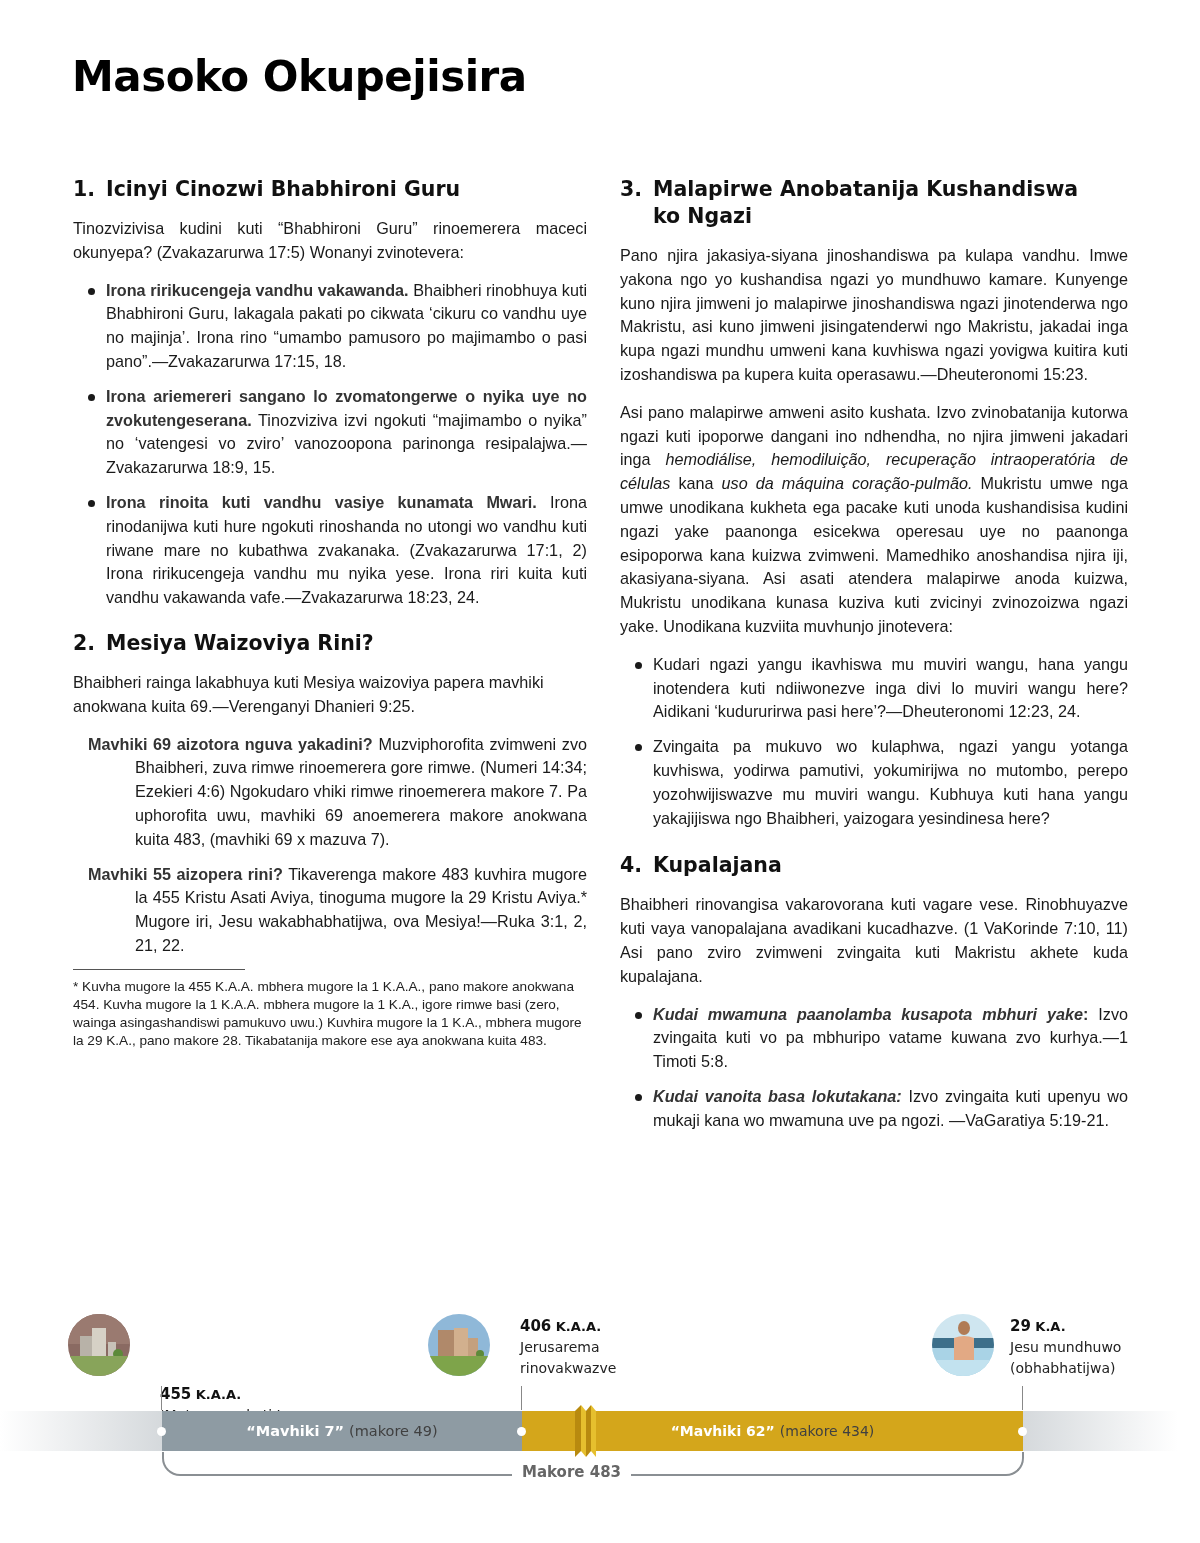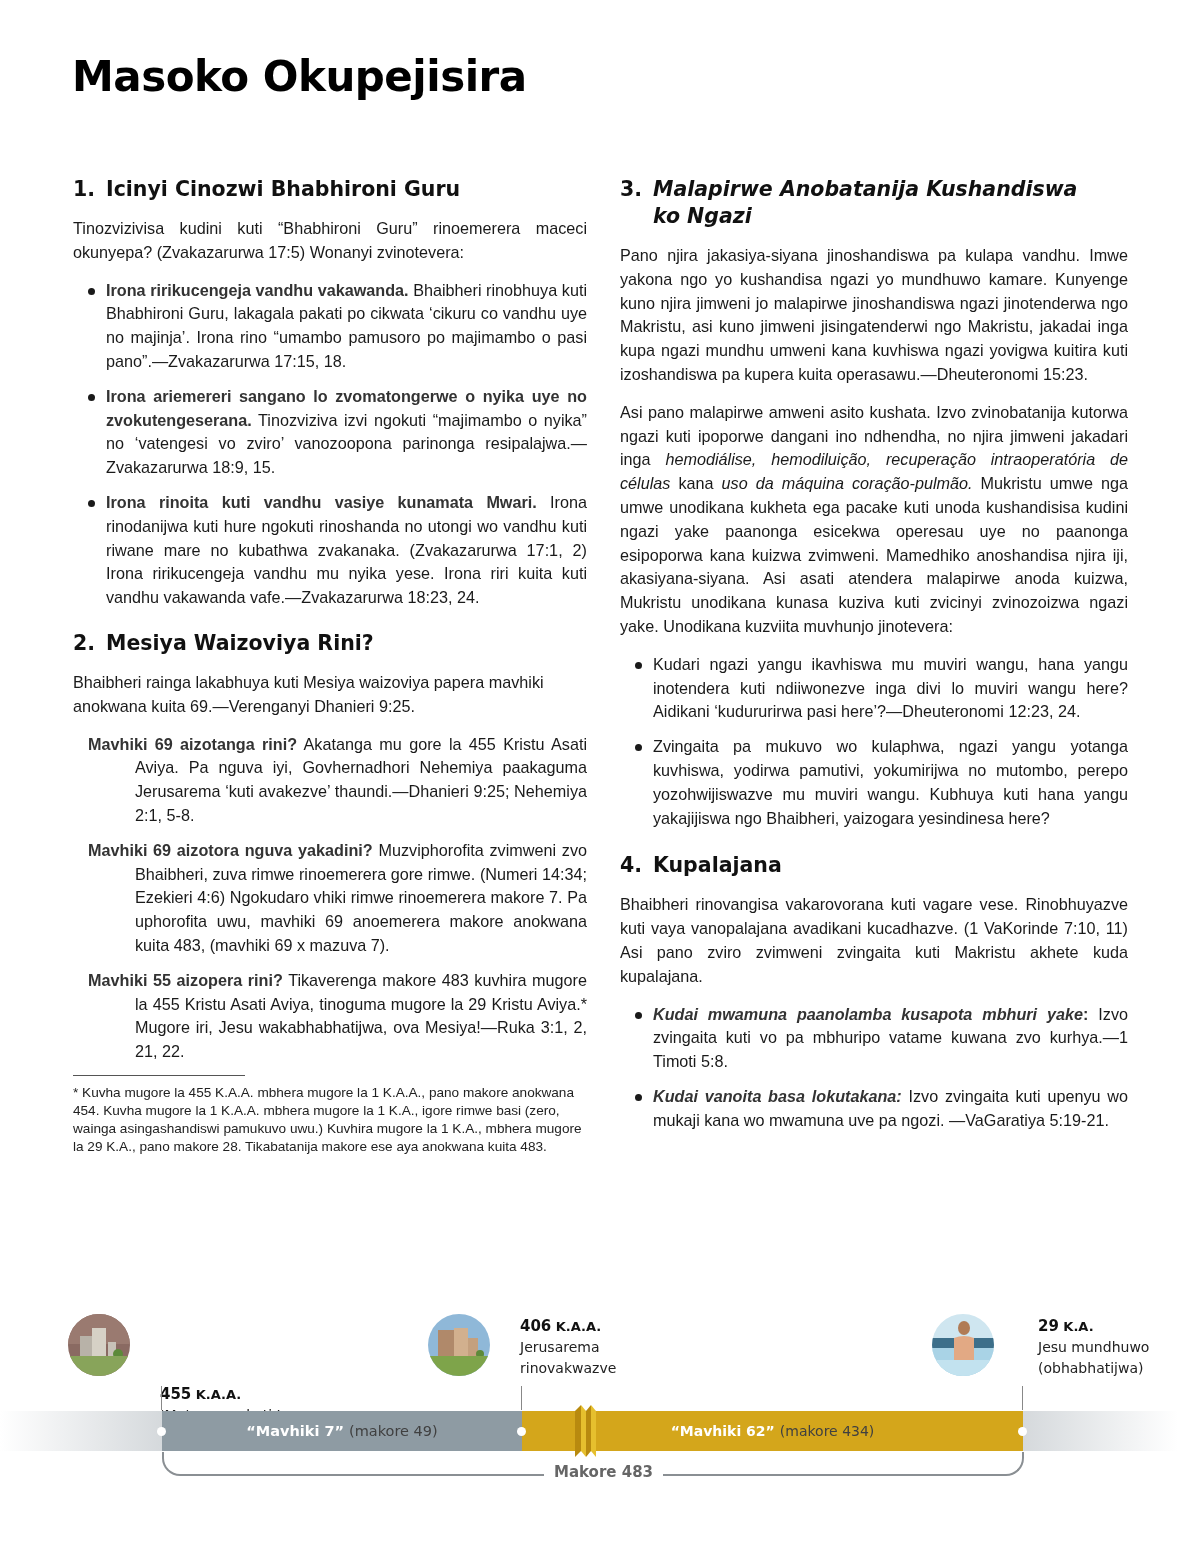--- a/index.html
+++ b/index.html
@@ -71,21 +71,21 @@
     font-family: "DejaVu Sans", sans-serif; font-size: 14px;
   }
   .bar-grey .strong, .bar-gold .strong { font-weight: bold; margin-right: 5px; }
   .bar-grey .light, .bar-gold .light { color: #404040; }
   .dot { position: absolute; width: 9px; height: 9px; border-radius: 50%; background: #fff; top: 1427px; }
   .brace {
     position: absolute; left: 162px; top: 1452px; width: 862px; height: 24px;
     border: 2px solid #8a8f93; border-top: none; border-radius: 0 0 18px 18px;
   }
   .brace-label {
-    position: absolute; left: 544px; top: 1463px; padding: 0 10px; background: #fff;
+    position: absolute; left: 512px; top: 1463px; padding: 0 10px; background: #fff;
     font-family: "DejaVu Sans", sans-serif; font-weight: bold; font-size: 15px; color: #666;
   }
   .break-mark { position: absolute; left: 571px; top: 1405px; }
 </style>
 </head>
 <body>
 
 <h1 class="page-title">Masoko Okupejisira</h1>
 
 <div class="col col-left">
@@ -102,34 +102,33 @@
       <li><span class="b">Irona rinoita kuti vandhu vasiye kunamata Mwari.</span><span> Irona rinodanijwa kuti hure ngokuti rinoshanda no utongi wo vandhu kuti riwane mare no kubathwa zvakanaka. (Zvakazarurwa 17:1, 2) Irona ririkucengeja vandhu mu nyika yese. Irona riri kuita kuti vandhu vakawanda vafe.—Zvakazarurwa 18:23, 24.</span></li>
     </ul>
   </section>
 
   <section style="margin-top:20px;">
     <h2 class="sec">
       <span class="num">2.</span>
       <span>Mesiya Waizoviya Rini?</span>
     </h2>
     <p class="body" style="text-align:left;">Bhaibheri rainga lakabhuya kuti Mesiya waizoviya papera mavhiki anokwana kuita 69.—Verenganyi Dhanieri 9:25.</p>
-    <p class="qa"><span class="b">Mavhiki 69 aizotanga rini?</span><span> Akatanga mu gore la 455 Kristu Asati Aviya. Pa nguva iyi, Govhernadhori Nehemiya paakaguma Jerusarema ‘kuti avakezve’ thaundi.—Dhanieri 9:25; Nehemiya 2:1, 5-8.</span></p>
     <p class="qa"><span class="b">Mavhiki 69 aizotora nguva yakadini?</span><span> Muzviphorofita zvimweni zvo Bhaibheri, zuva rimwe rinoemerera gore rimwe. (Numeri 14:34; Ezekieri 4:6) Ngokudaro vhiki rimwe rinoemerera makore 7. Pa uphorofita uwu, mavhiki 69 anoemerera makore anokwana kuita 483, (mavhiki 69 x mazuva 7).</span></p>
     <p class="qa"><span class="b">Mavhiki 55 aizopera rini?</span><span> Tikaverenga makore 483 kuvhira mugore la 455 Kristu Asati Aviya, tinoguma mugore la 29 Kristu Aviya.* Mugore iri, Jesu wakabhabhatijwa, ova Mesiya!—Ruka 3:1, 2, 21, 22.</span></p>
     <div class="fn-rule"></div>
     <p class="footnote">* Kuvha mugore la 455 K.A.A. mbhera mugore la 1 K.A.A., pano makore anokwana 454. Kuvha mugore la 1 K.A.A. mbhera mugore la 1 K.A., igore rimwe basi (zero, wainga asingashandiswi pamukuvo uwu.) Kuvhira mugore la 1 K.A., mbhera mugore la 29 K.A., pano makore 28. Tikabatanija makore ese aya anokwana kuita 483.</p>
   </section>
 </div>
 
 <div class="col col-right">
 
   <section>
     <h2 class="sec">
       <span class="num">3.</span>
-      <span style="max-width:440px;font-style:italic;">Malapirwe Anobatanija Kushandiswa ko Ngazi</span>
+      <span style="max-width:440px;">Malapirwe Anobatanija Kushandiswa ko Ngazi</span>
     </h2>
     <p class="body">Pano njira jakasiya-siyana jinoshandiswa pa kulapa vandhu. Imwe yakona ngo yo kushandisa ngazi yo mundhuwo kamare. Kunyenge kuno njira jimweni jo malapirwe jinoshandiswa ngazi jinotenderwa ngo Makristu, asi kuno jimweni jisingatenderwi ngo Makristu, jakadai inga kupa ngazi mundhu umweni kana kuvhiswa ngazi yovigwa kuitira kuti izoshandiswa pa kupera kuita operasawu.—Dheuteronomi 15:23.</p>
     <p class="body"><span>Asi pano malapirwe amweni asito kushata. Izvo zvinobatanija kutorwa ngazi kuti ipoporwe dangani ino ndhendha, no njira jimweni jakadari inga </span><span class="i">hemodiálise, hemodiluição, recuperação intraoperatória de células</span><span> kana </span><span class="i">uso da máquina coração-pulmão.</span><span> Mukristu umwe nga umwe unodikana kukheta ega pacake kuti unoda kushandisisa kudini ngazi yake paanonga esicekwa operesau uye no paanonga esipoporwa kana kuizwa zvimweni. Mamedhiko anoshandisa njira iji, akasiyana-siyana. Asi asati atendera malapirwe anoda kuizwa, Mukristu unodikana kunasa kuziva kuti zvicinyi zvinozoizwa ngazi yake. Unodikana kuzviita muvhunjo jinotevera:</span></p>
     <ul class="bullets">
       <li>Kudari ngazi yangu ikavhiswa mu muviri wangu, hana yangu inotendera kuti ndiiwonezve inga divi lo muviri wangu here? Aidikani ‘kudururirwa pasi here’?—Dheuteronomi 12:23, 24.</li>
       <li>Zvingaita pa mukuvo wo kulaphwa, ngazi yangu yotanga kuvhiswa, yodirwa pamutivi, yokumirijwa no mutombo, perepo yozohwijiswazve mu muviri wangu. Kubhuya kuti hana yangu yakajijiswa ngo Bhaibheri, yaizogara yesindinesa here?</li>
     </ul>
   </section>
 
   <section style="margin-top:22px;">
@@ -182,21 +181,21 @@
   <div class="tl-label" style="left:160px; top:1384px;">
     <div><span class="yr">455</span> <span class="yr" style="font-size:13px;">K.A.A.</span></div>
     <div>‘Mutemo wokuti Jerusarema</div>
     <div>. . . rivakwezve’</div>
   </div>
   <div class="tl-label" style="left:520px; top:1316px;">
     <div><span class="yr">406</span> <span class="yr" style="font-size:13px;">K.A.A.</span></div>
     <div>Jerusarema</div>
     <div>rinovakwazve</div>
   </div>
-  <div class="tl-label" style="left:1038px; top:1316px;">
+  <div class="tl-label" style="left:1010px; top:1316px;">
     <div><span class="yr">29</span> <span class="yr" style="font-size:13px;">K.A.</span></div>
     <div>Jesu mundhuwo</div>
     <div>(obhabhatijwa)</div>
   </div>
 
   <div class="tl-tick" style="left:161px; top:1386px; height:24px;"></div>
   <div class="tl-tick" style="left:521px; top:1386px; height:24px;"></div>
   <div class="tl-tick" style="left:1022px; top:1386px; height:24px;"></div>
 
   <div class="bar-fade-left"></div>

